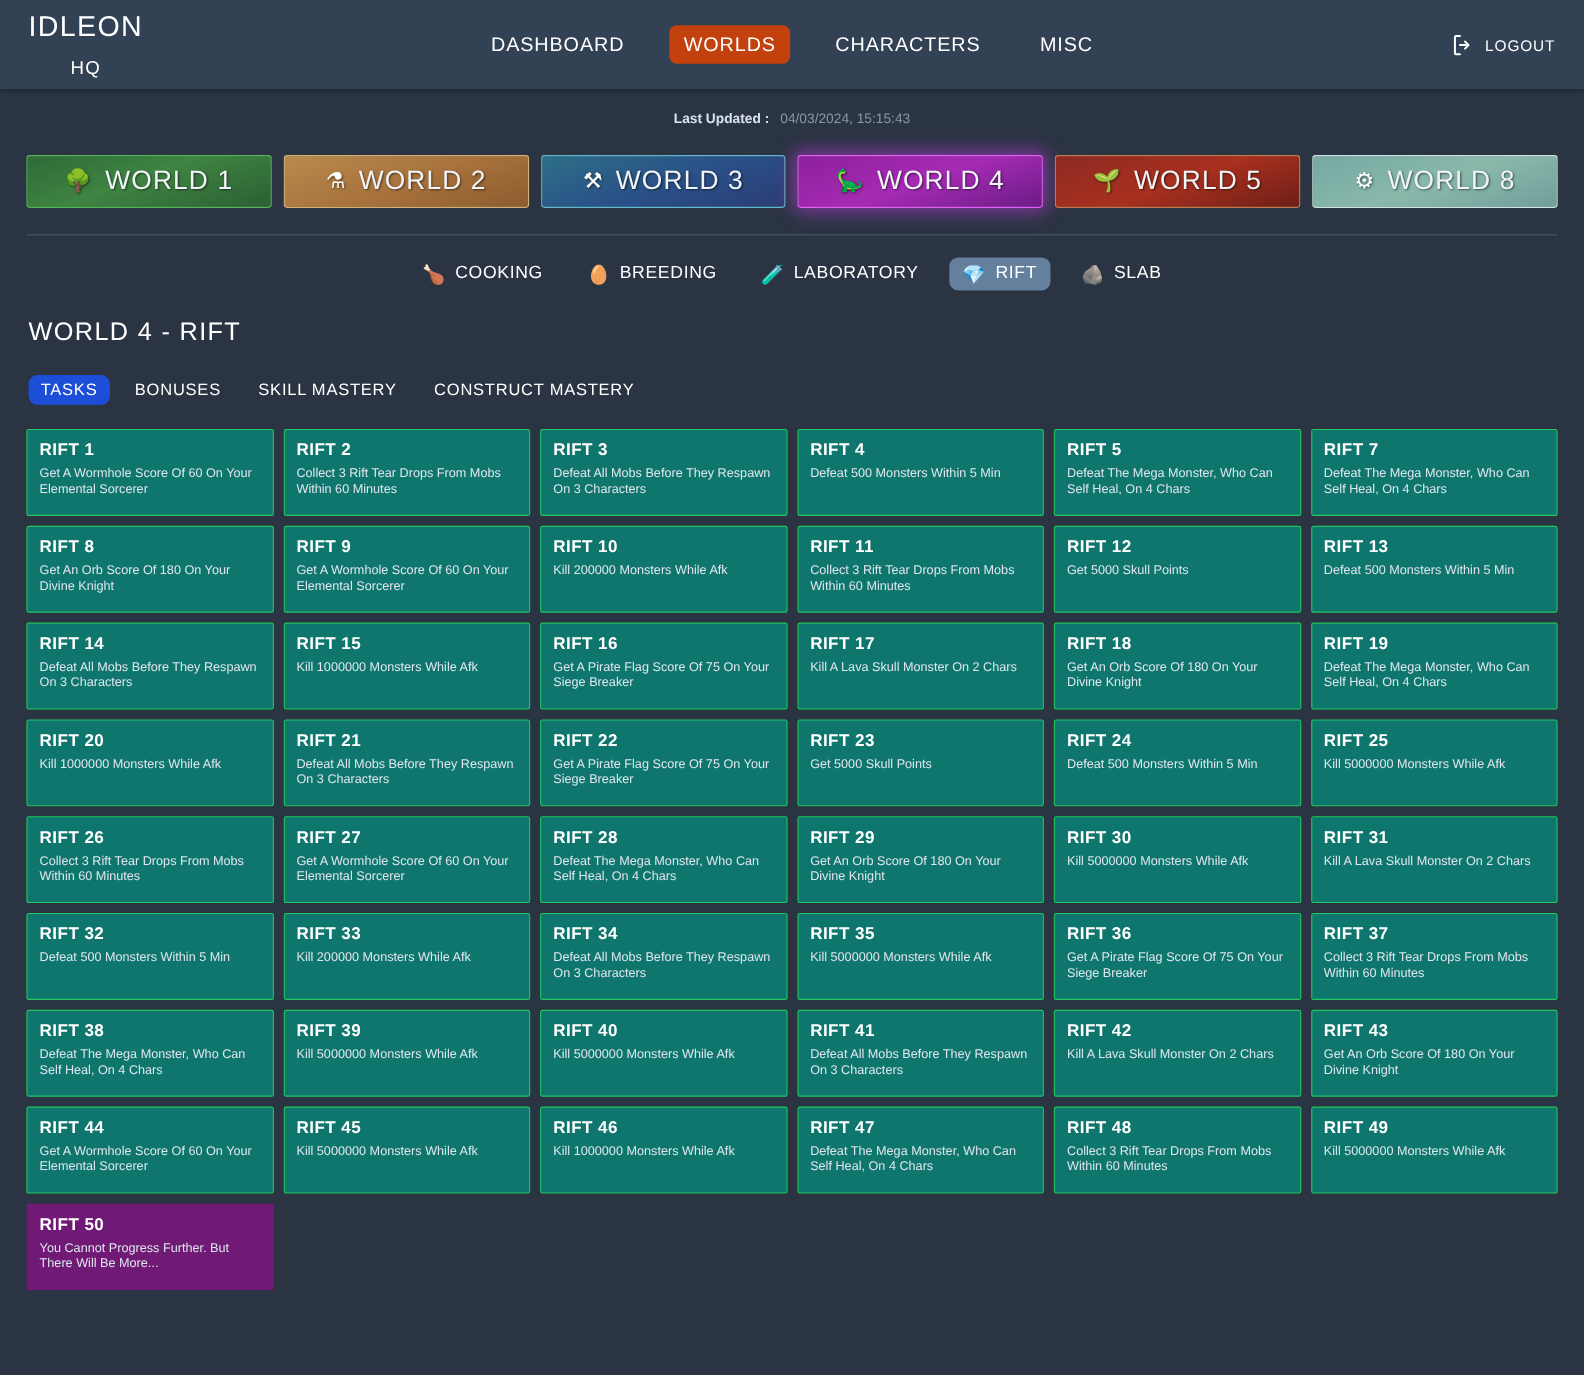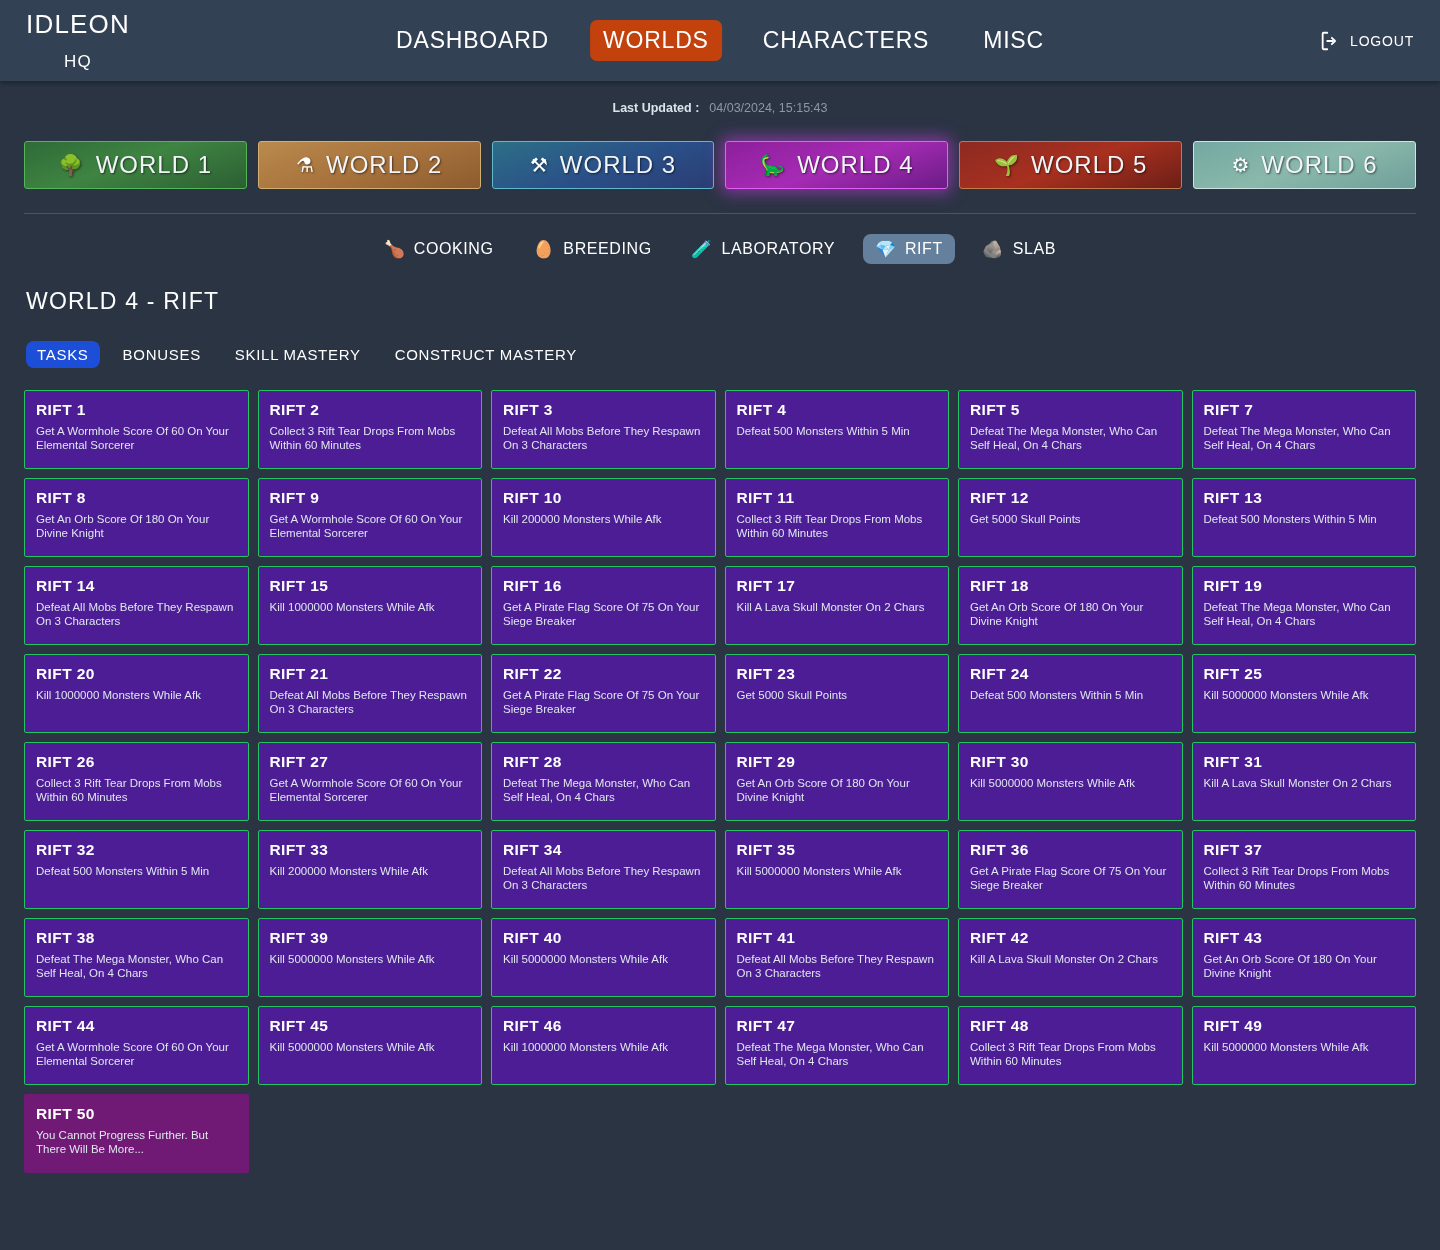--- a/index.html
+++ b/index.html
@@ -41,21 +41,21 @@
 
   .mainnav {
     position: absolute;
     left: 50%;
     transform: translateX(-50%);
     display: flex;
     align-items: center;
     gap: 28px;
   }
   .navlink {
-    font-size: 23px;
+    font-size: 18px;
     letter-spacing: 0.8px;
     color: #ffffff;
     padding: 7px 13px;
     border-radius: 7px;
     cursor: pointer;
     white-space: nowrap;
   }
   .navlink.active { background: #c2410c; }
 
   .logout {
@@ -176,21 +176,21 @@
   .tab.active { background: #1d4ed8; }
 
   
   .grid {
     display: grid;
     grid-template-columns: repeat(6, 1fr);
     gap: 9px;
     padding: 22px 24px 0 24px;
   }
   .card {
-    background: #4c1d95;
+    background: #0f766e;
     border: 1px solid #22c55e;
     border-radius: 2px;
     padding: 10px 11px 12px 11px;
     min-height: 79px;
     cursor: pointer;
   }
   .card.locked {
     background: #701a75;
     border: 1px solid transparent;
   }
@@ -256,21 +256,21 @@
     <div class="world w4">
       <span class="wicon">🦕</span>
       <span class="wlabel">WORLD 4</span>
     </div>
     <div class="world w5">
       <span class="wicon">🌱</span>
       <span class="wlabel">WORLD 5</span>
     </div>
     <div class="world w6">
       <span class="wicon">⚙</span>
-      <span class="wlabel">WORLD 6</span>
+      <span class="wlabel">WORLD 8</span>
     </div>
   </div>
 
 <div class="divider"></div>
 
 <div class="subnav" id="subnav">
     <div class="subitem">
       <span class="sicon">🍗</span>
       <span>COOKING</span>
     </div>

